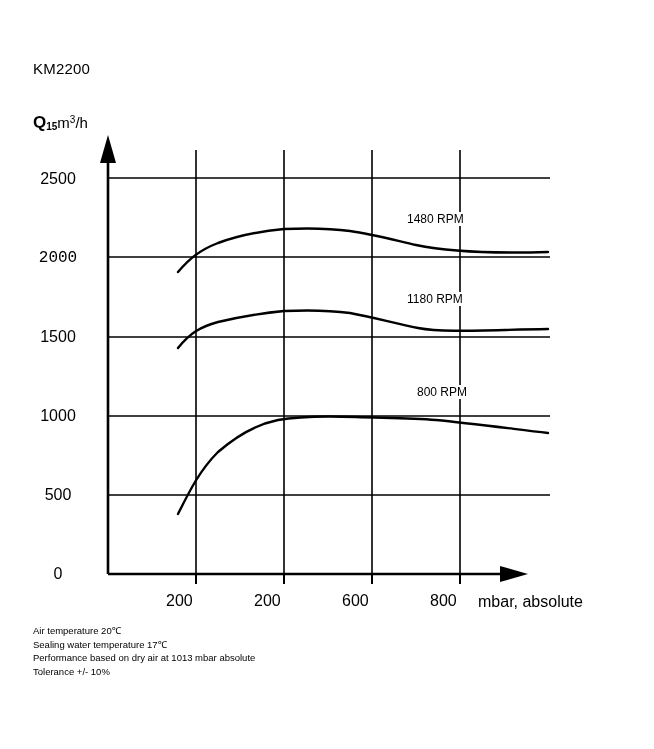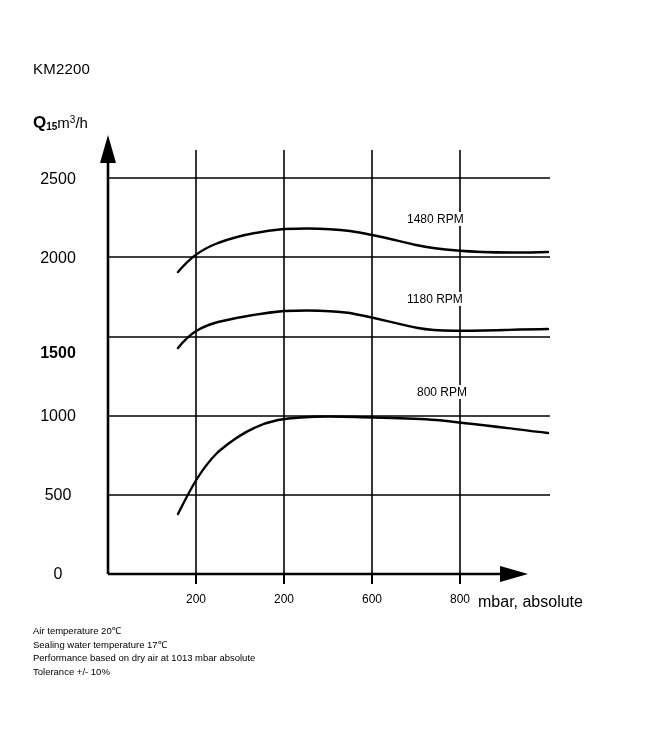--- a/index.html
+++ b/index.html
@@ -63,22 +63,22 @@
   }
   .tick-y {
     position: absolute;
     font-size: 16px;
     text-align: center;
     width: 60px;
     white-space: nowrap;
   }
   .tick-x {
     position: absolute;
-    font-size: 12px;
-    text-align: center;
+    font-size: 16px;
+    text-align: left;
     width: 60px;
     white-space: nowrap;
   }
   .curve-label {
     position: absolute;
     font-size: 12px;
     white-space: nowrap;
     background: #ffffff;
     padding: 0 2px;
   }
@@ -136,22 +136,22 @@
     <g fill="none" stroke="#000000" stroke-width="2.4" stroke-linecap="round">
       <path d="M 178 272 C 190 258, 200 250, 218 243 C 240 235, 262 231, 284 229 C 306 228, 328 228, 350 231 C 372 234, 394 240, 416 245 C 440 250, 480 254, 548 252"></path>
       <path d="M 178 348 C 190 333, 200 327, 218 322 C 240 317, 262 313, 284 311 C 306 310, 328 310, 350 313 C 372 317, 394 323, 418 328 C 444 333, 486 330, 548 329"></path>
       <path d="M 178 514 C 190 490, 200 470, 218 452 C 240 433, 258 424, 278 420 C 300 416, 330 416, 356 417 C 382 418, 410 418, 436 420 C 468 423, 506 428, 548 433"></path>
     </g>
   </svg>
 
   <div class="tick-y" style="left:28px; top:565px;">0</div>
   <div class="tick-y" style="left:28px; top:486px;">500</div>
   <div class="tick-y" style="left:28px; top:407px;">1000</div>
-  <div class="tick-y" style="left:28px; top:344px;font-weight:bold;">1500</div>
-  <div class="tick-y" style="left:28px; top:249px;">2000</div>
+  <div class="tick-y" style="left:28px; top:328px;">1500</div>
+  <div class="tick-y" style="left:28px; top:249px;font-family:Liberation Mono, monospace;">2000</div>
   <div class="tick-y" style="left:28px; top:170px;">2500</div>
 
   <div class="tick-x" style="left:166px; top:592px;">200</div>
   <div class="tick-x" style="left:254px; top:592px;">200</div>
   <div class="tick-x" style="left:342px; top:592px;">600</div>
   <div class="tick-x" style="left:430px; top:592px;">800</div>
 
   <div class="axis-label-x">mbar, absolute</div>
 
   <div class="curve-label" style="left:405px; top:212px;">1480 RPM</div>

